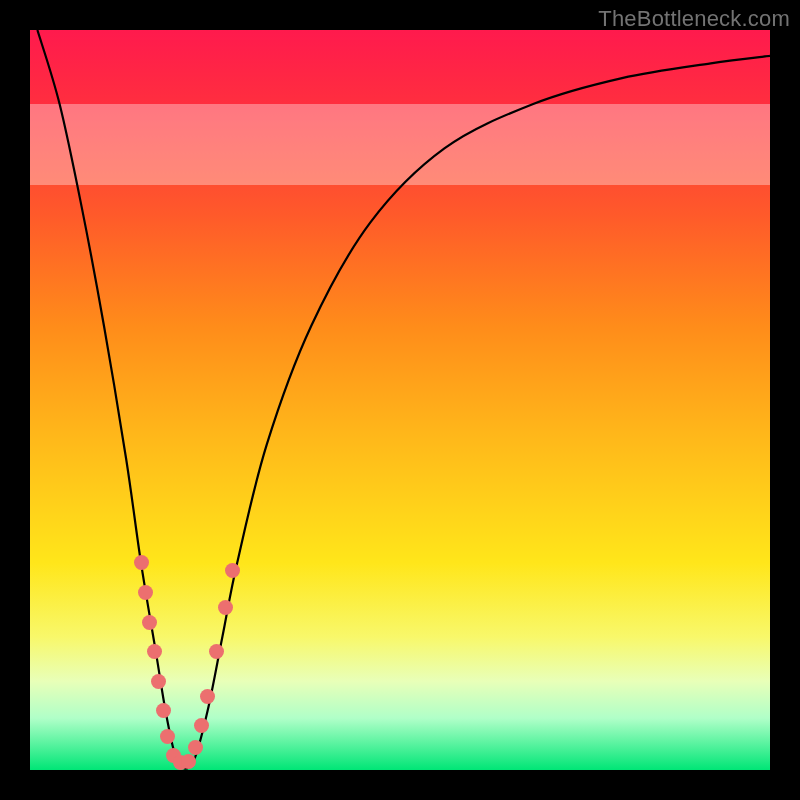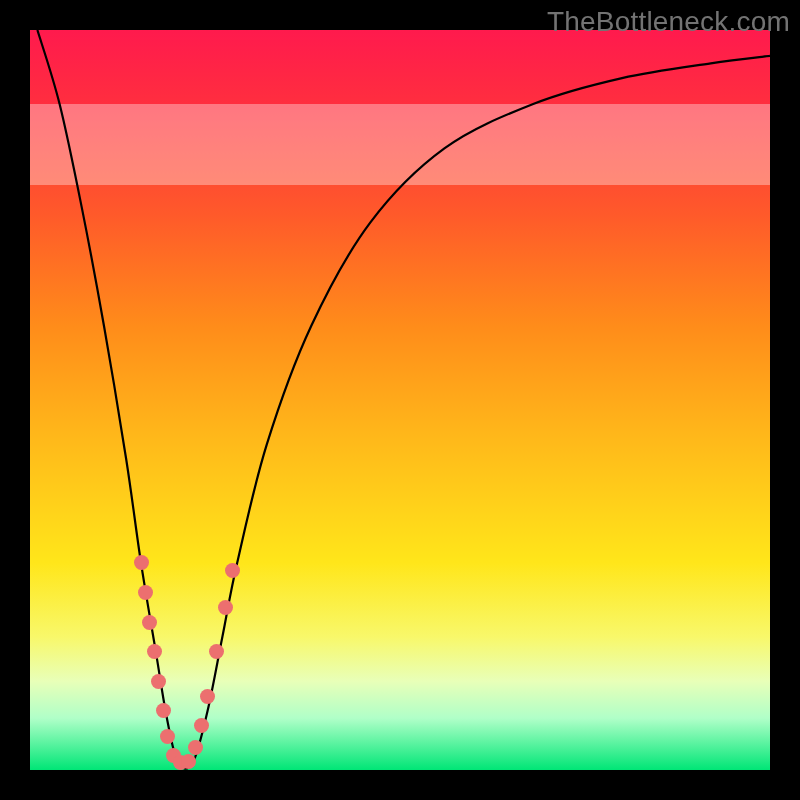--- a/index.html
+++ b/index.html
@@ -43,21 +43,21 @@
     top: 79%;
     height: 11%;
     background: rgba(255,255,255,0.35);
     pointer-events: none;
   }
   .watermark {
     position: absolute;
     top: 6px;
     right: 10px;
     color: #737373;
-    font-size: 28px;
+    font-size: 22px;
     font-weight: 500;
     letter-spacing: 0.2px;
     user-select: none;
   }
   svg.curve {
     position: absolute;
     left: 0;
     top: 0;
     width: 740px;
     height: 740px;

